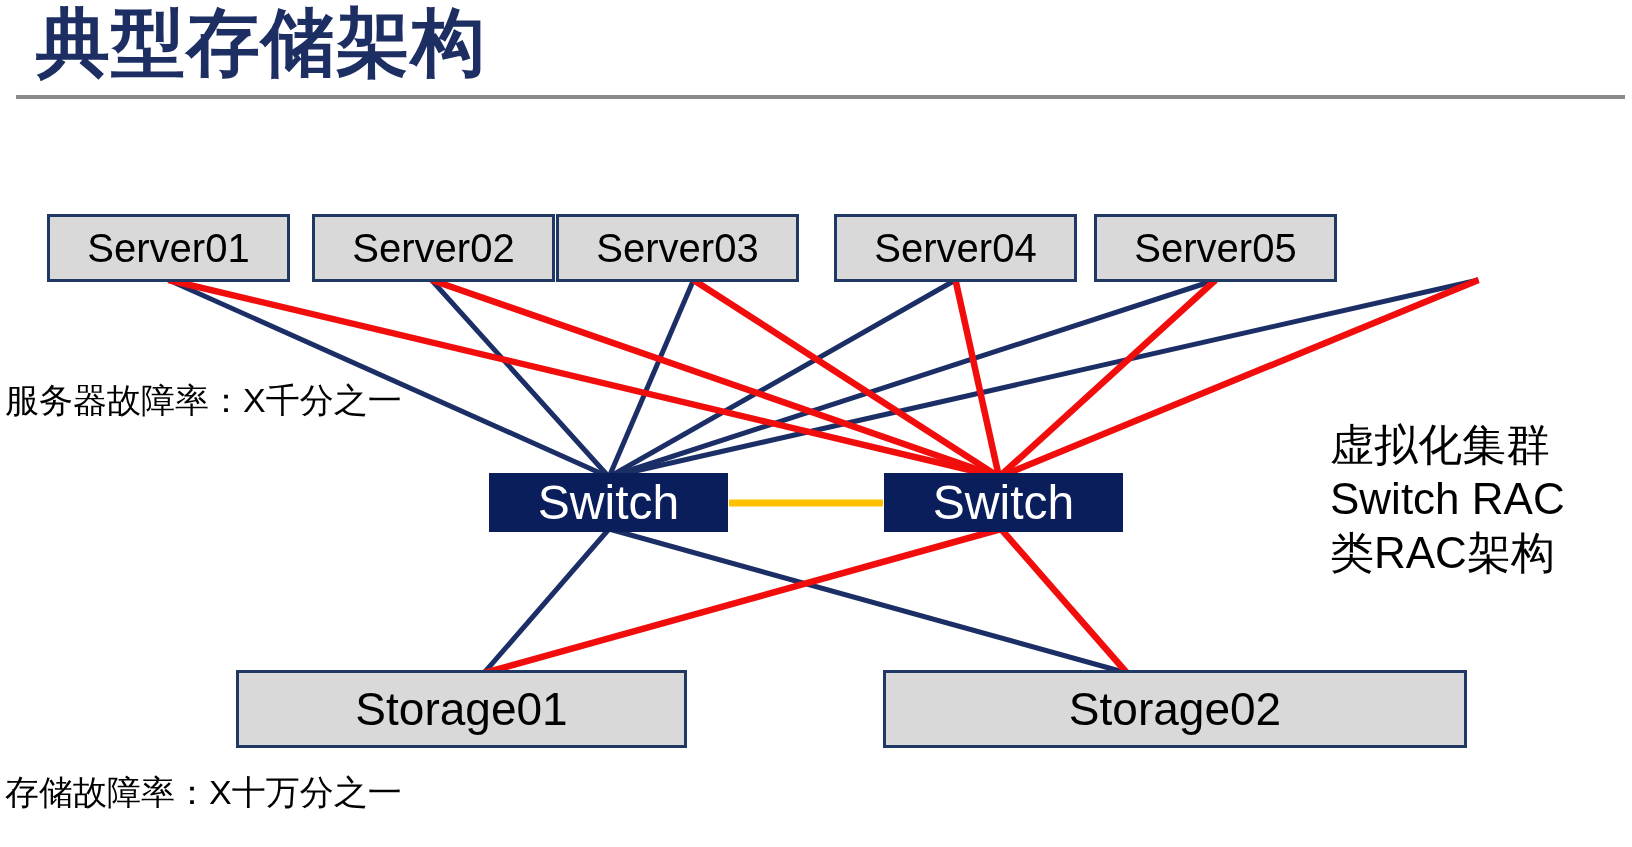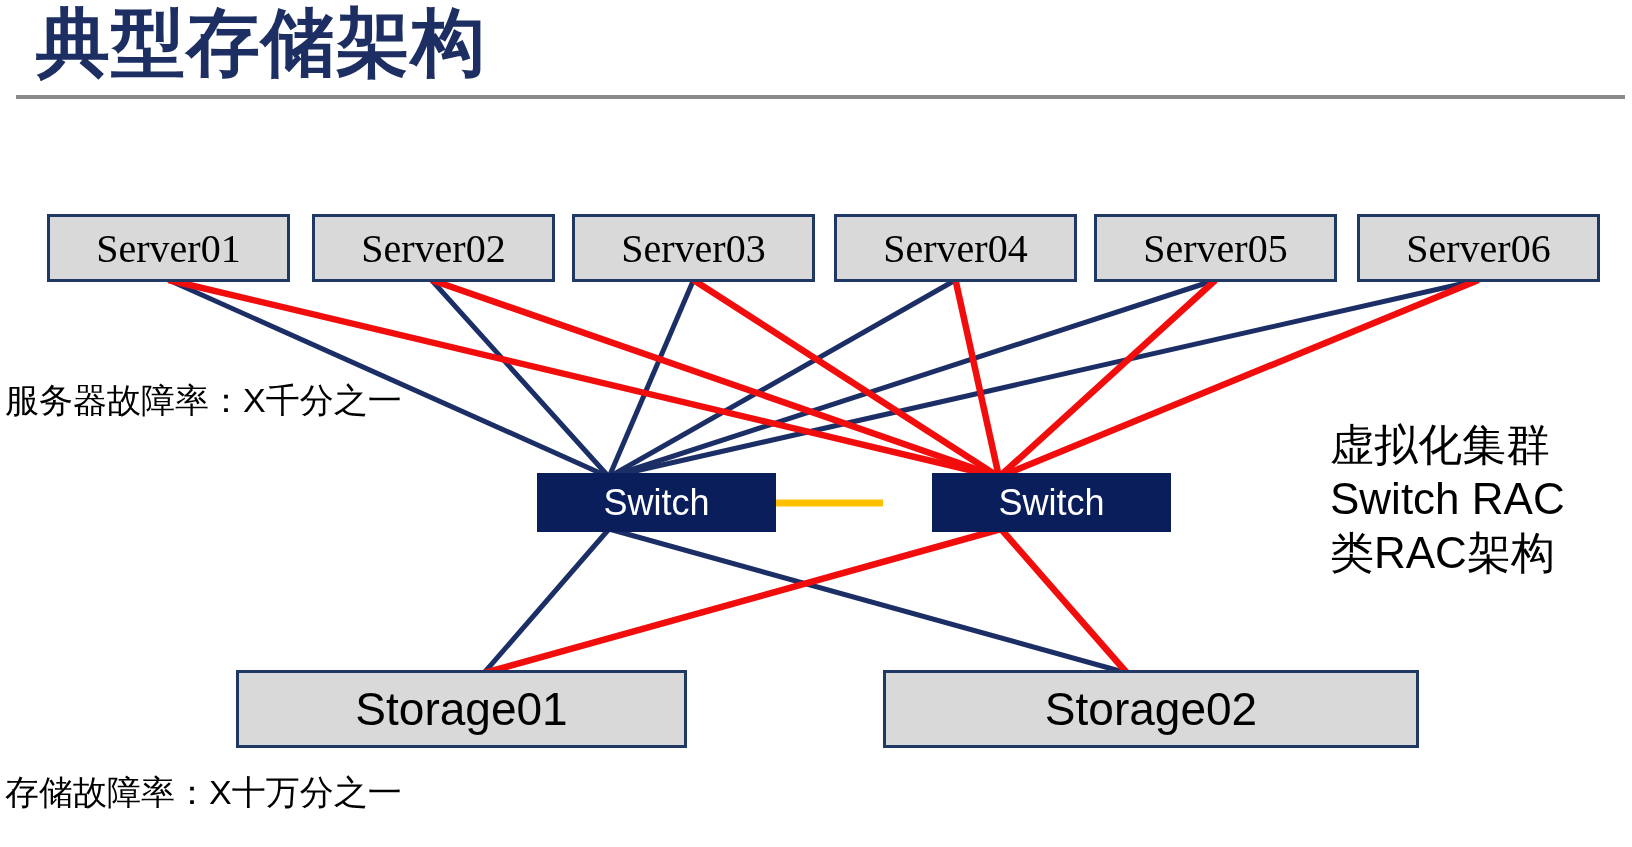--- a/index.html
+++ b/index.html
@@ -21,26 +21,26 @@
     position:absolute;left:36px;top:-4px;margin:0;
     font-size:74px;font-weight:bold;color:var(--title-navy);
     letter-spacing:1px;line-height:1.28;
   }
   .rule{position:absolute;left:16px;top:95px;width:1609px;height:4px;background:var(--rule-gray);z-index:1;}
   #links-svg{position:absolute;left:0;top:0;z-index:1;}
   .node{
     position:absolute;display:flex;align-items:center;justify-content:center;
     box-sizing:border-box;color:var(--body-text);z-index:2;text-align:center;
   }
-  .server{top:214px;width:243px;height:68px;background:var(--box-fill);border:3px solid var(--box-border);font-size:40px;font-family:Liberation Serif, serif;}
-  .s1{left:47px}.s2{left:312px}.s3{left:572px}.s4{left:834px}.s5{left:1094px}.s6{left:1357px}
-  .switch{top:473px;width:239px;height:59px;background:var(--switch-fill);color:var(--switch-text);font-size:36px;margin-left:48px;}
+  .server{top:214px;width:243px;height:68px;background:var(--box-fill);border:3px solid var(--box-border);font-size:40px;}
+  .s1{left:47px}.s2{left:312px}.s3{left:556px}.s4{left:834px}.s5{left:1094px}.s6{left:1357px}
+  .switch{top:473px;width:239px;height:59px;background:var(--switch-fill);color:var(--switch-text);font-size:48px;}
   .swa{left:489px}.swb{left:884px}
   .storage{top:670px;height:78px;background:var(--box-fill);border:3px solid var(--box-border);font-size:46px;}
-  .st1{left:236px;width:451px}.st2{left:883px;width:536px}
+  .st1{left:236px;width:451px}.st2{left:883px;width:584px}
   .note{position:absolute;font-size:34px;color:var(--body-text);z-index:3;white-space:nowrap;}
   .note-server{left:5px;top:378px;}
   .note-storage{left:5px;top:770px;}
   .annotation{position:absolute;left:1330px;top:418px;font-size:44px;line-height:54px;color:var(--body-text);z-index:3;white-space:nowrap;}
 </style>
 </head>
 <body>
 
 <div class="slide">
 
@@ -65,21 +65,20 @@
       <line x1="1001" y1="529" x2="484" y2="673" stroke="#F20D0D" stroke-width="6.5"></line>
       <line x1="1001" y1="529" x2="1127" y2="673" stroke="#F20D0D" stroke-width="6.5"></line>
       <line x1="729" y1="503" x2="883" y2="503" stroke="#FFC000" stroke-width="7"></line>
     </svg>
 
   <div class="node server s1">Server01</div>
   <div class="node server s2">Server02</div>
   <div class="node server s3">Server03</div>
   <div class="node server s4">Server04</div>
   <div class="node server s5">Server05</div>
-  <div class="node server s6">Server06</div>
 
   <div class="node switch swa">Switch</div>
   <div class="node switch swb">Switch</div>
 
   <div class="node storage st1">Storage01</div>
   <div class="node storage st2">Storage02</div>
 
   <div class="note note-storage">存储故障率：X十万分之一</div>
   <div class="note note-server">服务器故障率：X千分之一</div>
 

